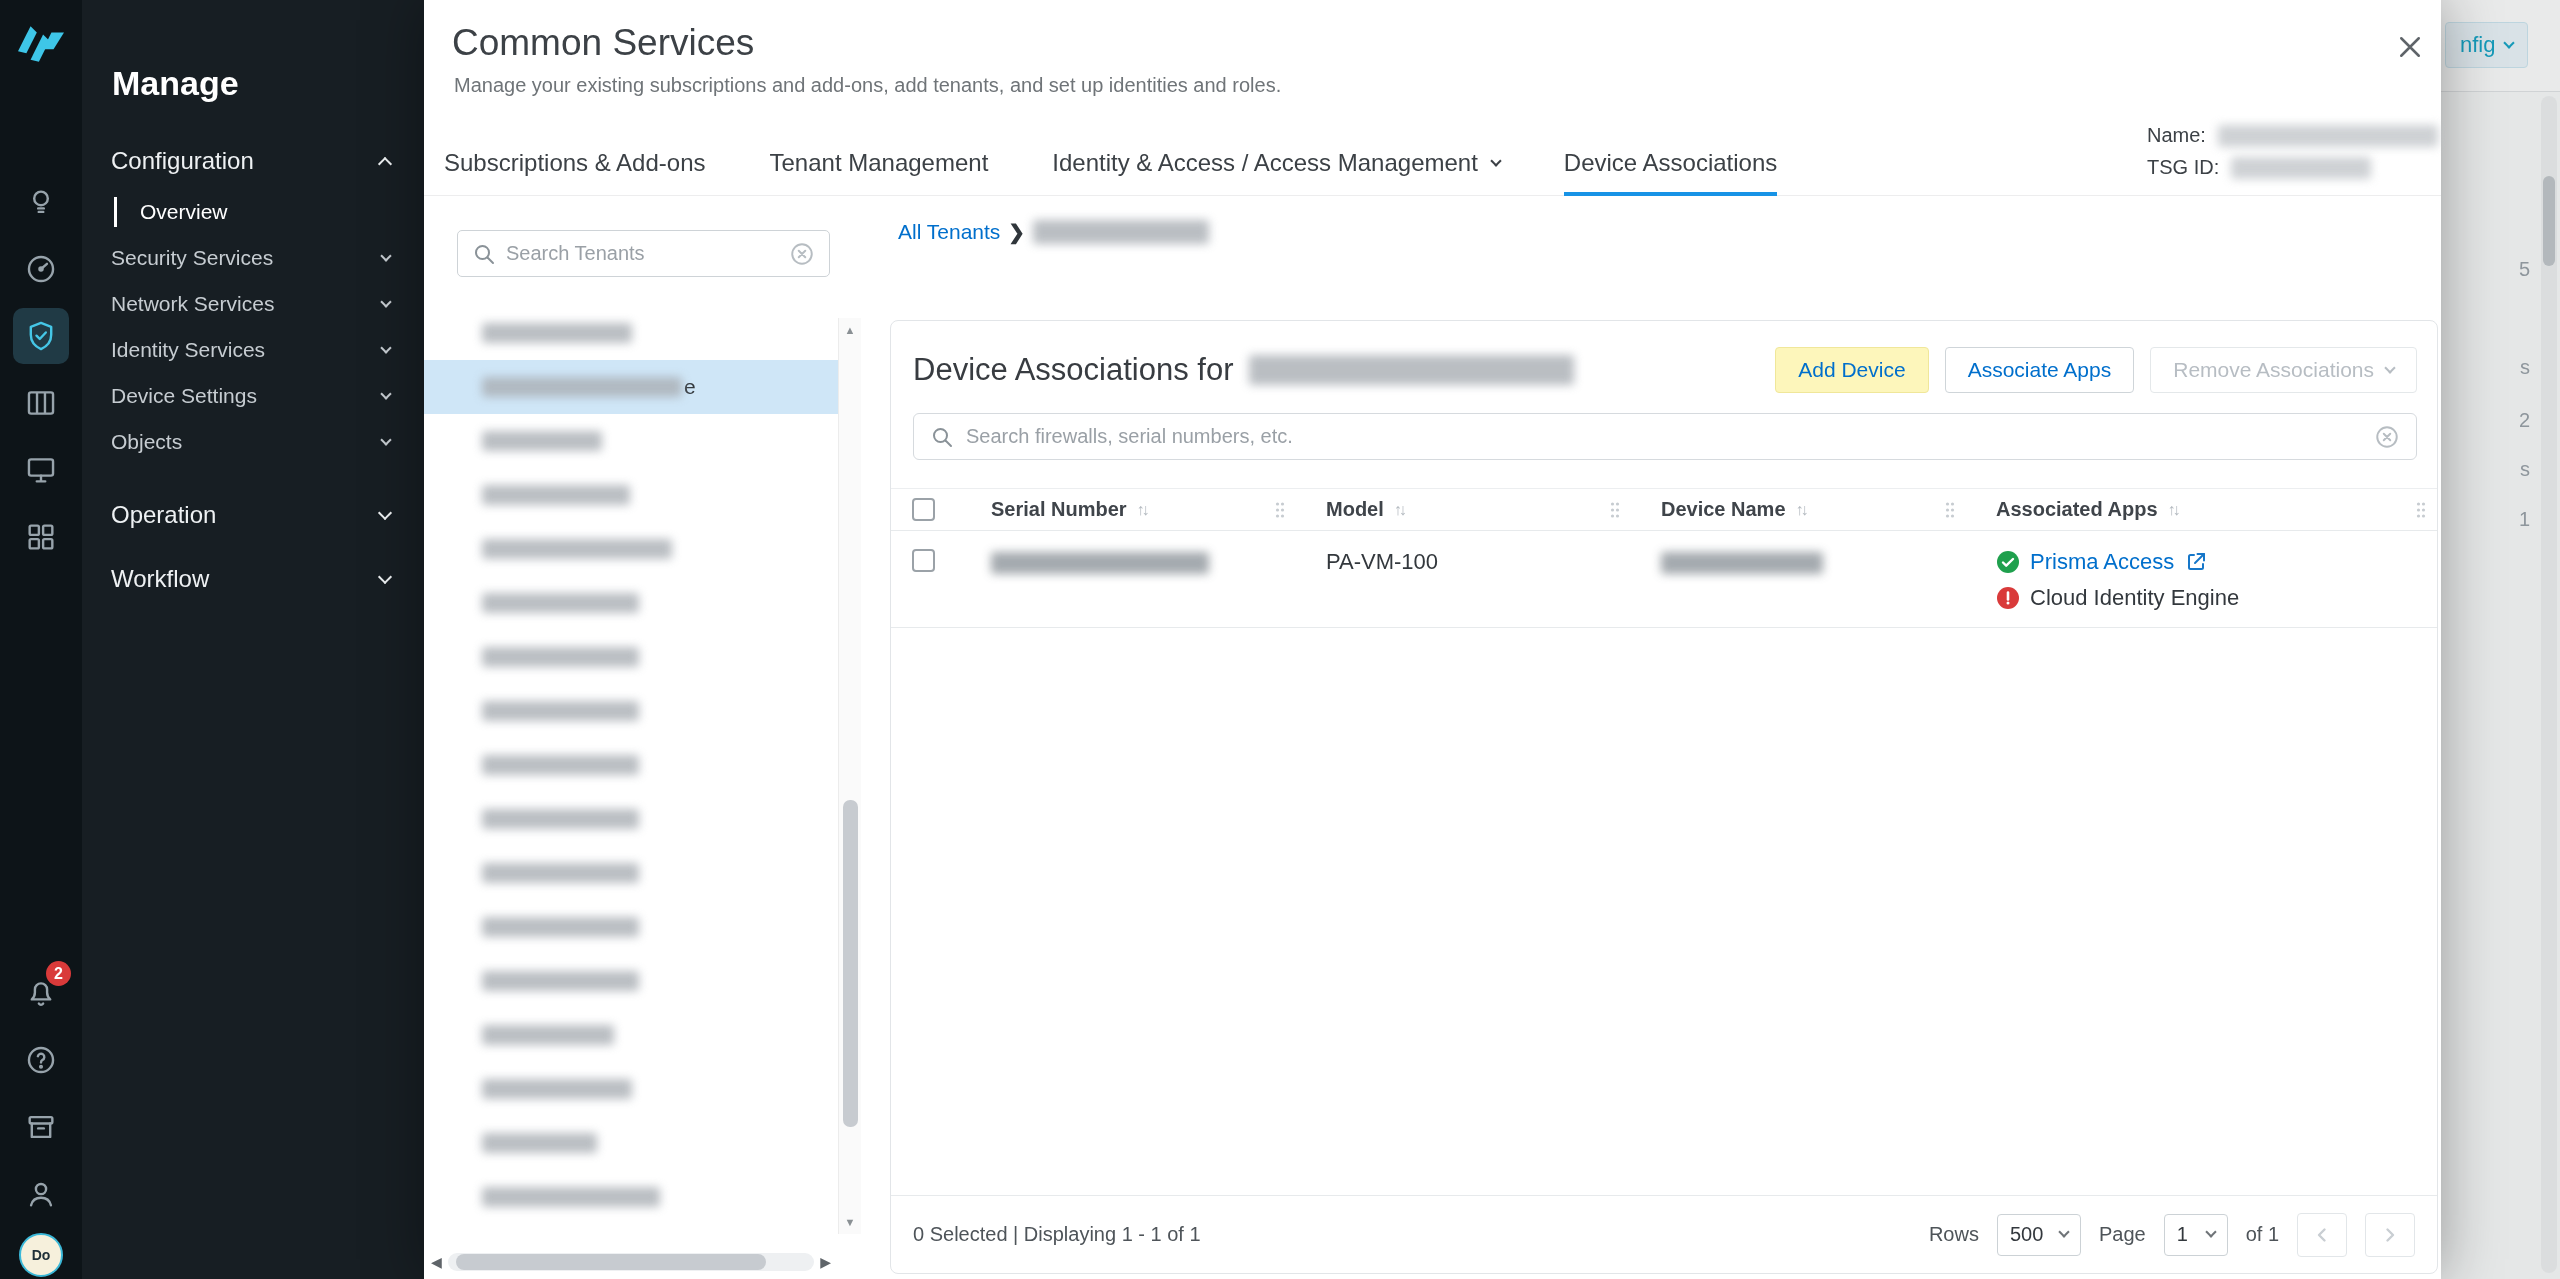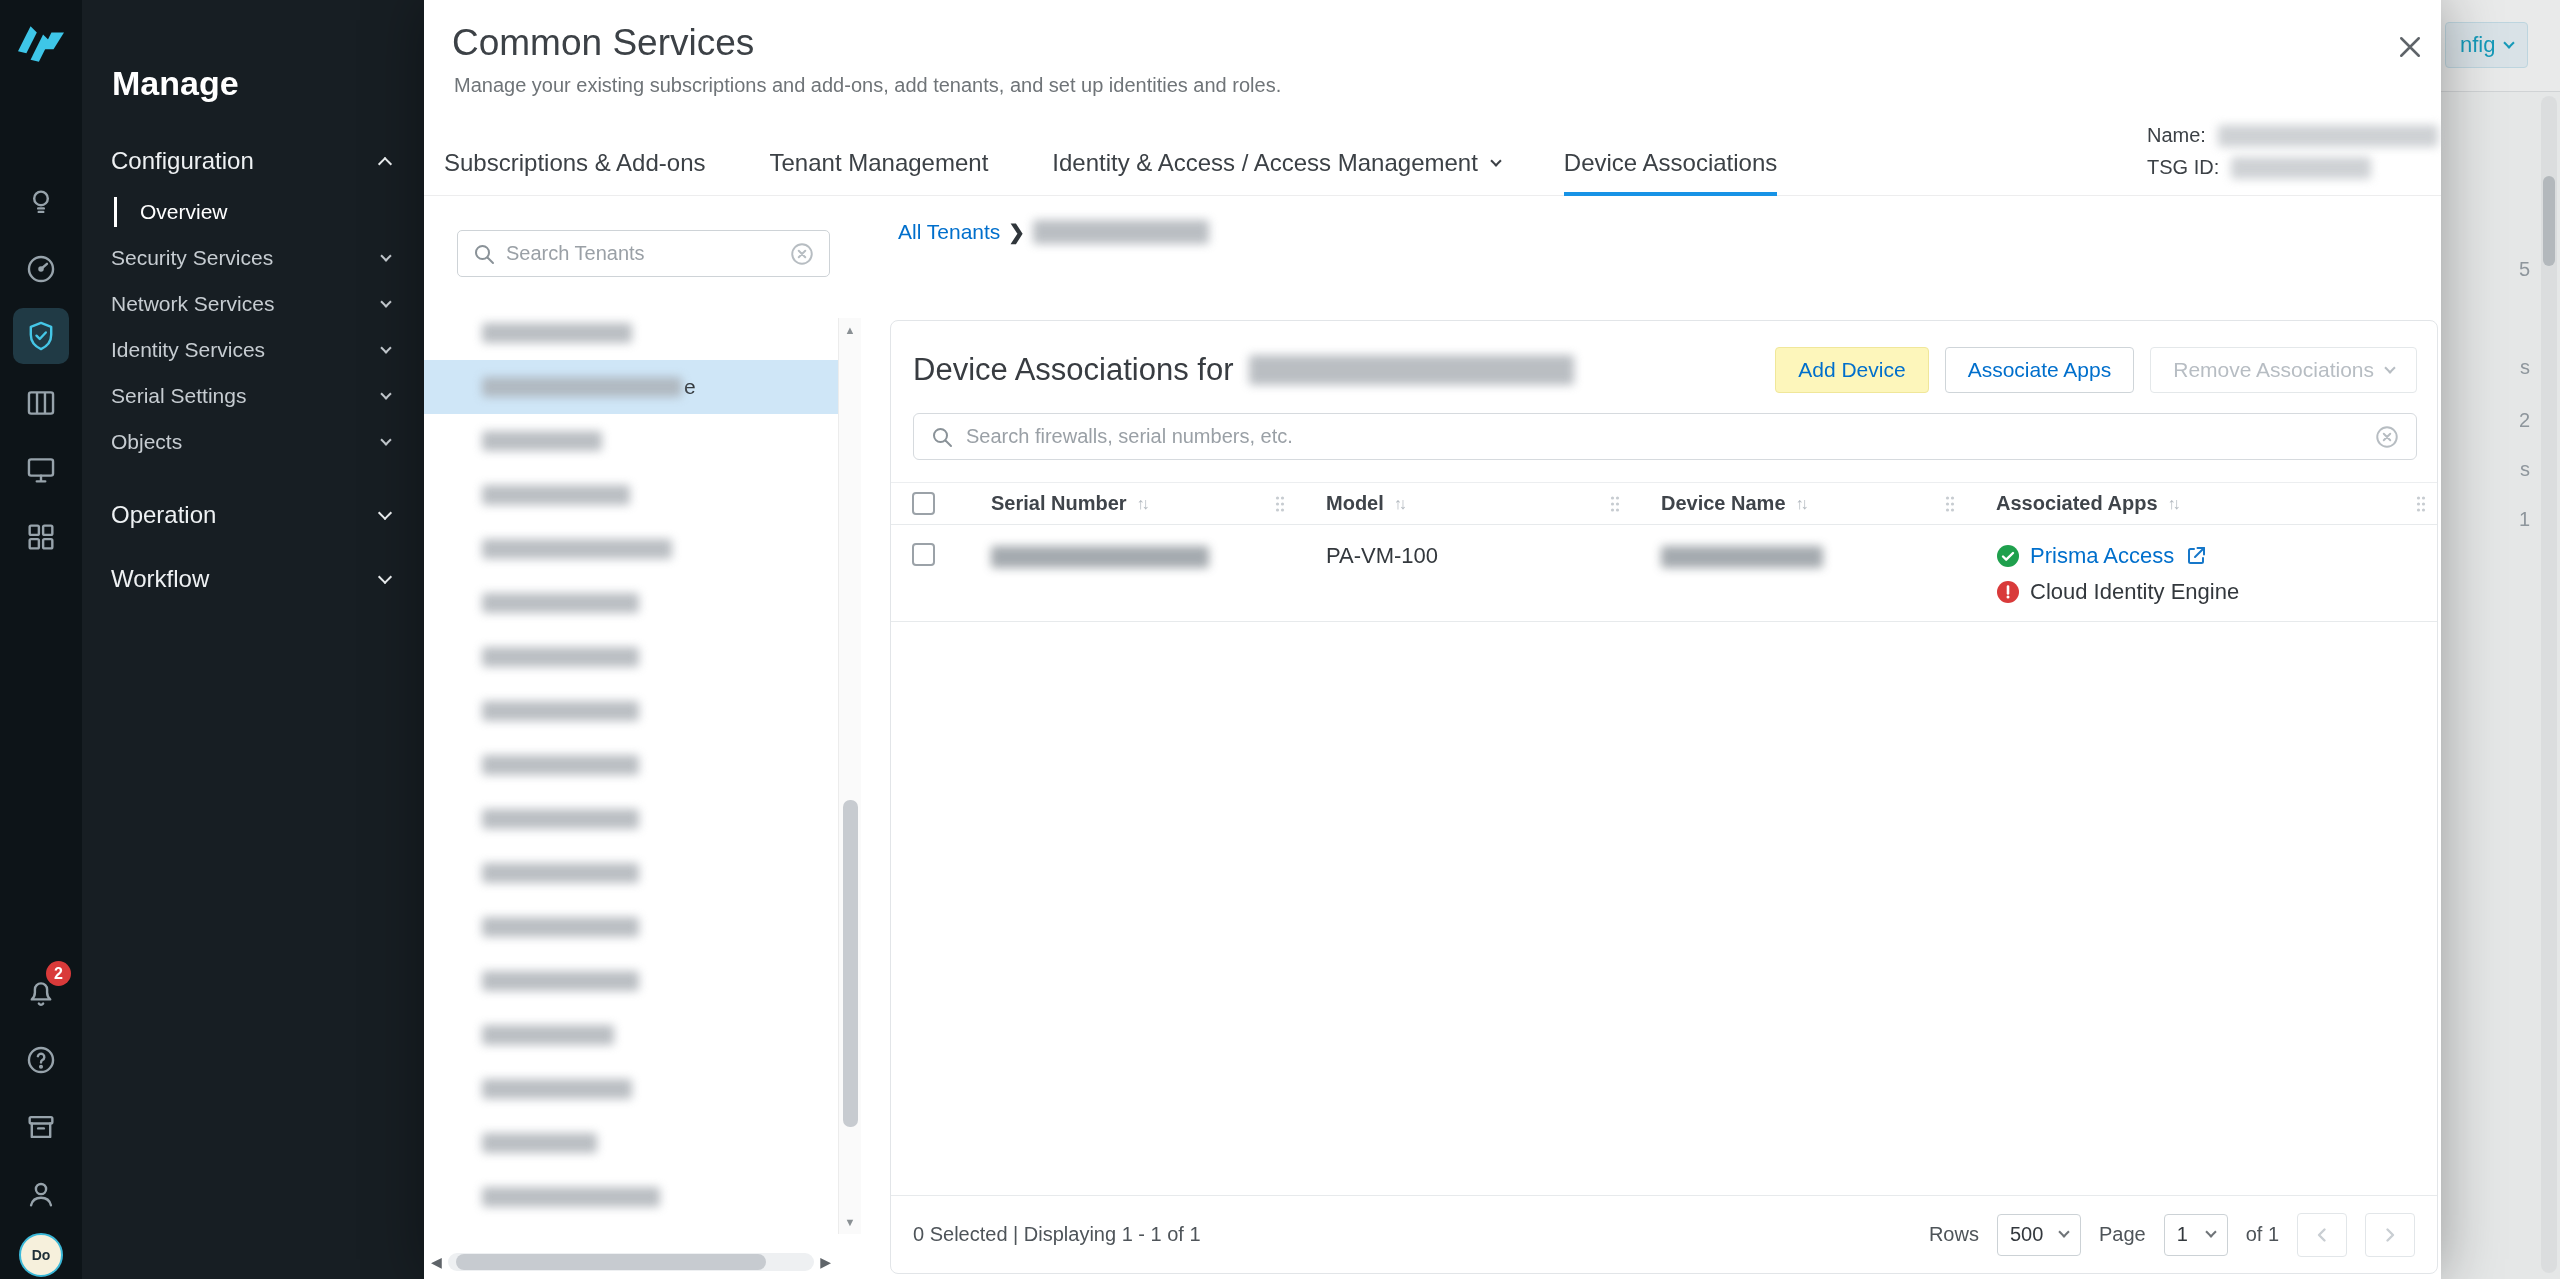--- a/index.html
+++ b/index.html
@@ -87,21 +87,21 @@
   .card-head { display:flex; align-items:center; justify-content:space-between; padding:26px 20px 0 22px; }
   .card-head h2 { font-size:31px; font-weight:500; color:#383c41; display:flex; align-items:center; gap:16px; }
   .actions { display:flex; align-items:center; gap:16px; }
   .btn { height:46px; border-radius:4px; font-size:21px; padding:0 22px; display:flex; align-items:center; gap:12px; cursor:pointer; font-family:"Liberation Sans", sans-serif; }
   .btn.yellow { background:#fdf6bb; border:1px solid #f0e79a; color:#006fcc; }
   .btn.outline { background:#fff; border:1px solid #cfd5d9; color:#006fcc; }
   .btn.ghost { background:#fff; border:1px solid #e4e8ea; color:#b7bdc3; cursor:default; }
 
   .dev-search { margin:20px 20px 0 22px; height:47px; border:1px solid #d6dade; border-radius:6px; display:flex; align-items:center; gap:12px; padding:0 16px; }
 
-  .table { margin-top:22px; }
+  .table { margin-top:28px; }
   .thead, .trow { display:grid; grid-template-columns:70px 335px 335px 335px 1fr; }
   .thead { height:43px; border-top:1px solid #eceef0; border-bottom:1px solid #e7eaec; align-items:center; }
   .th { display:flex; align-items:center; gap:10px; font-size:20px; font-weight:700; color:#3f444a; padding-left:30px; }
   .th.cb, .td.cb { padding-left:21px; }
   .sort { font-size:16px; color:#b4bac0; letter-spacing:-3px; cursor:pointer; }
   .grip { margin-left:auto; margin-right:10px; cursor:grab; display:flex; }
   .trow { border-bottom:1px solid #e7eaec; padding:18px 0 16px; }
   .td { font-size:22px; color:#33383d; padding-left:30px; }
   .checkbox { width:23px; height:23px; border:2px solid #9ba2a8; border-radius:4px; background:#fff; display:inline-block; cursor:pointer; }
   .app { display:flex; align-items:center; gap:10px; font-size:22px; }
@@ -238,21 +238,21 @@
       </li>
       <li>
         <span>Network Services</span>
         <span class="chev down sm"></span>
       </li>
       <li>
         <span>Identity Services</span>
         <span class="chev down sm"></span>
       </li>
       <li>
-        <span>Serial Settings</span>
+        <span>Device Settings</span>
         <span class="chev down sm"></span>
       </li>
       <li>
         <span>Objects</span>
         <span class="chev down sm"></span>
       </li>
     </ul>
     <div class="section-head tight">
       <span>Operation</span>
       <span class="chev down"></span>

